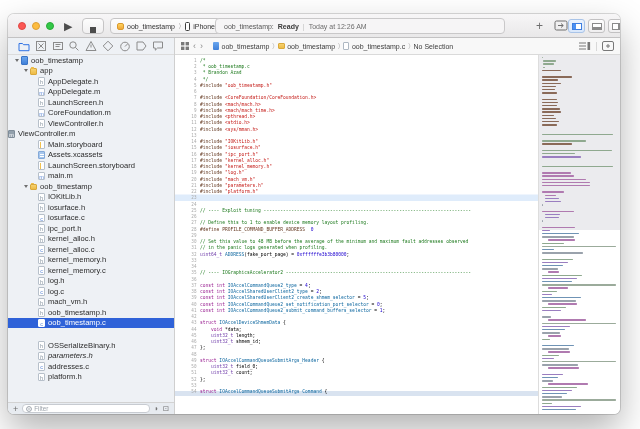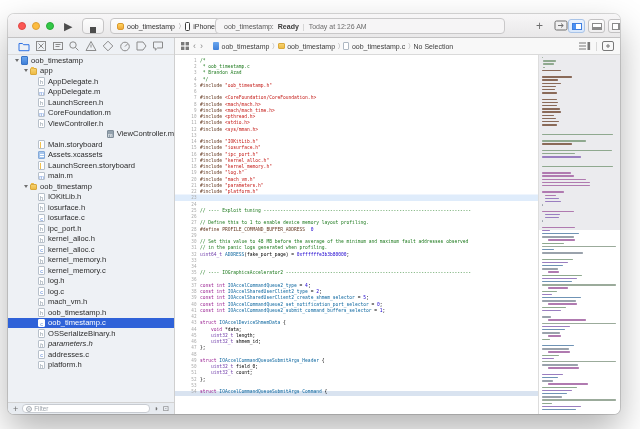--- a/index.html
+++ b/index.html
@@ -206,21 +206,21 @@
           <span>LaunchScreen.h</span>
         </div>
         <div class="trow" style="padding-left: 30px;">
           <span class="ficon doc cblue">m</span>
           <span>CoreFoundation.m</span>
         </div>
         <div class="trow" style="padding-left: 30px;">
           <span class="ficon doc">h</span>
           <span>ViewController.h</span>
         </div>
-        <div class="trow" style=" justify-content: flex-end;">
+        <div class="trow" style="">
           <span class="ficon mdark">m</span>
           <span>ViewController.m</span>
         </div>
         <div class="trow" style="padding-left: 30px;">
           <span class="ficon story"></span>
           <span>Main.storyboard</span>
         </div>
         <div class="trow" style="padding-left: 30px;">
           <span class="ficon assets"></span>
           <span>Assets.xcassets</span>
@@ -283,21 +283,21 @@
           <span>mach_vm.h</span>
         </div>
         <div class="trow" style="padding-left: 30px;">
           <span class="ficon doc">h</span>
           <span>oob_timestamp.h</span>
         </div>
         <div class="trow sel" style="padding-left: 30px;">
           <span class="ficon doc cblue">c</span>
           <span>oob_timestamp.c</span>
         </div>
-        <div class="trow" style="padding-left: 30px;">
+        <div class="trow" style="padding-left: 30px; margin-top: 12px;">
           <span class="ficon doc">h</span>
           <span>OSSerializeBinary.h</span>
         </div>
         <div class="trow" style="padding-left: 30px; font-style: italic;">
           <span class="ficon doc">h</span>
           <span>parameters.h</span>
         </div>
         <div class="trow" style="padding-left: 30px;">
           <span class="ficon doc cblue">c</span>
           <span>addresses.c</span>

